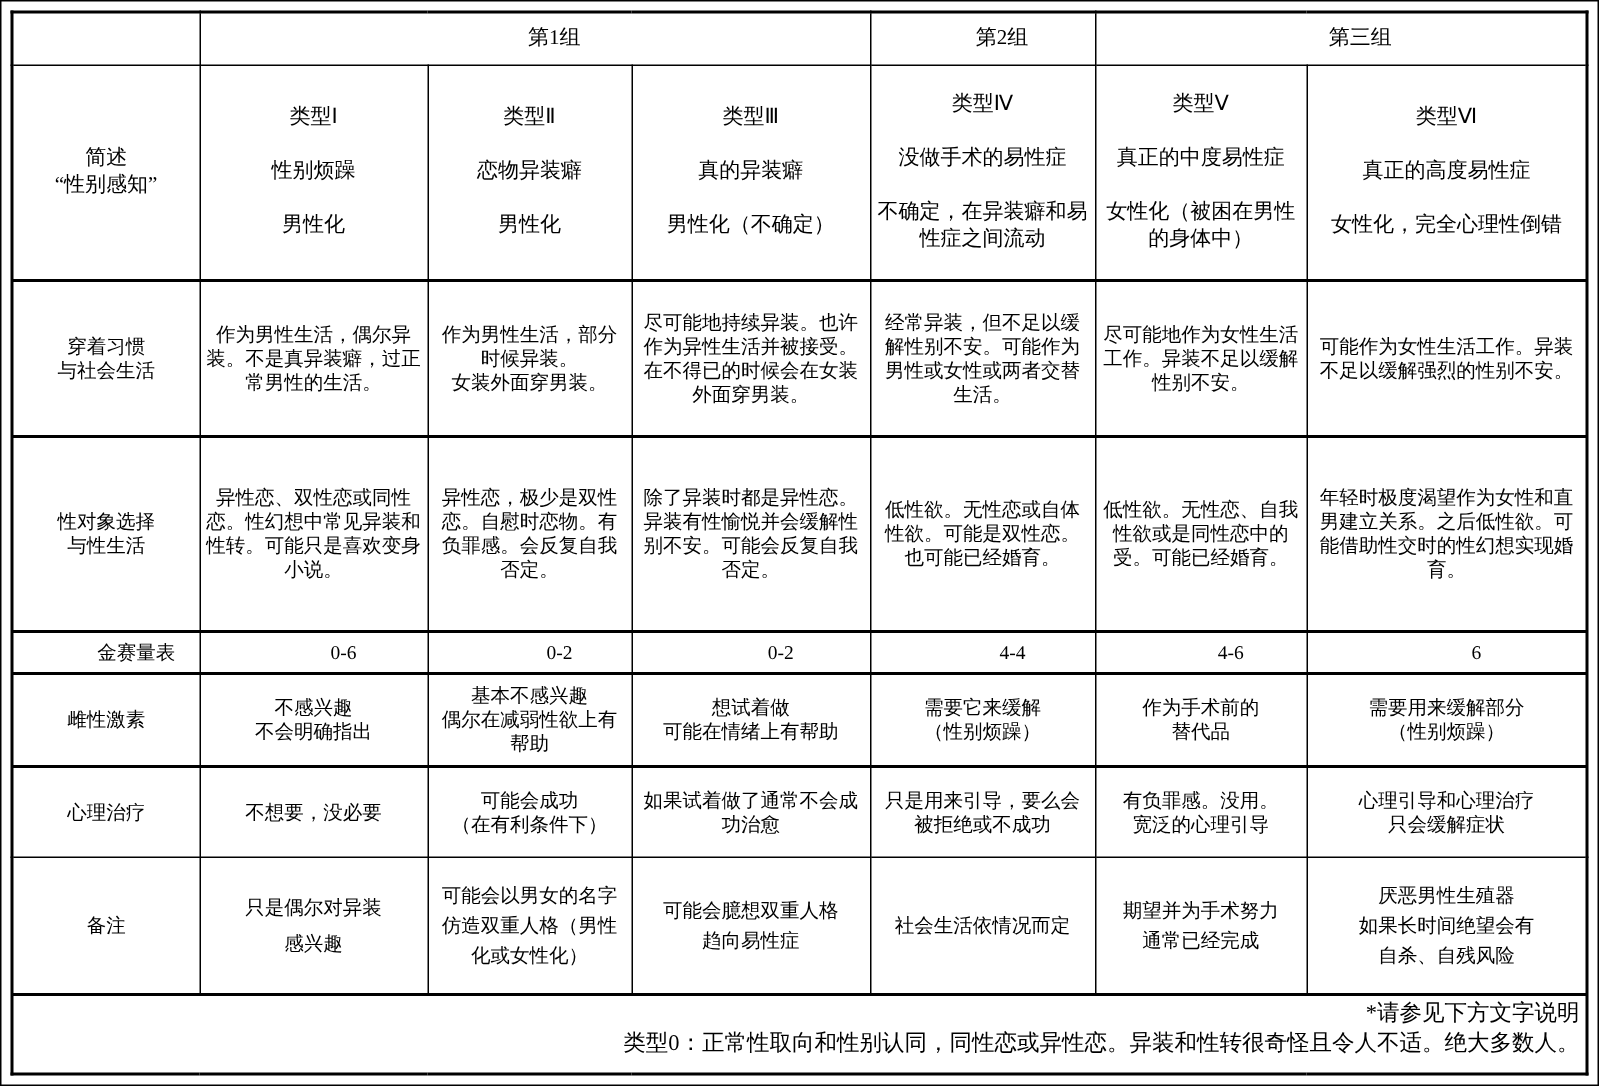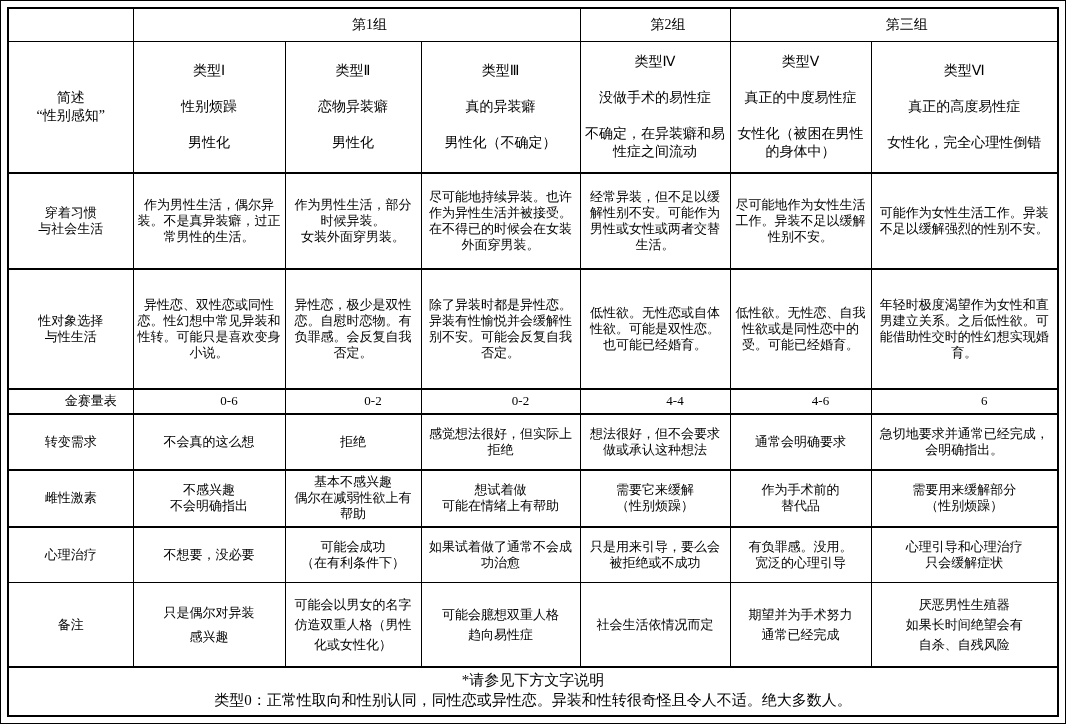--- a/index.html
+++ b/index.html
@@ -28,22 +28,22 @@
   }
   tr.group-row td { font-size: 14px; padding-left: 30px; }
   tr.types-row td { font-size: 14px; line-height: 18px; }
   td.label-cell { font-size: 14px; line-height: 30px; }
   tr.thick-top { border-top: 2px solid #000; }
   td.dbl { border-left: 4px double #000; }
   tr.kinsey-row td { line-height: 14px; padding-left: 44px; }
   tr.remarks-row td { line-height: 24px; }
   tr.remarks-row td.tight { line-height: 20px; }
   tr.foot-row td {
-    text-align: center; vertical-align: top;
-    font-size: 15px; line-height: 20px; padding: 2px 16px;
+    text-align: right; vertical-align: top;
+    font-size: 15px; line-height: 20px; padding: 2px 4px;
   }
 </style>
 </head>
 <body>
 
 <div class="page">
   <table class="sos">
     <colgroup>
       <col style="width:125px">
         <col style="width:152px">
@@ -124,29 +124,20 @@
     <tr class="thick-top kinsey-row" style="height:24px">
       <td class="label-cell" style="line-height:16px">金赛量表</td>
       <td>0-6</td>
       <td>0-2</td>
       <td class="dbl">0-2</td>
       <td>4-4</td>
       <td class="dbl">4-6</td>
       <td>6</td>
     </tr>
 
-    <tr class="thick-top" style="height:52px">
-      <td class="label-cell" style="line-height:16px">转变需求</td>
-      <td>不会真的这么想</td>
-      <td>拒绝</td>
-      <td class="dbl">感觉想法很好，但实际上拒绝</td>
-      <td>想法很好，但不会要求做或承认这种想法</td>
-      <td class="dbl">通常会明确要求</td>
-      <td>急切地要求并通常已经完成，会明确指出。</td>
-    </tr>
 
     <tr class="thick-top" style="height:51px">
       <td class="label-cell" style="line-height:16px">雌性激素</td>
       <td>不感兴趣
 不会明确指出</td>
       <td>基本不感兴趣
 偶尔在减弱性欲上有帮助</td>
       <td class="dbl">想试着做
 可能在情绪上有帮助</td>
       <td>需要它来缓解

